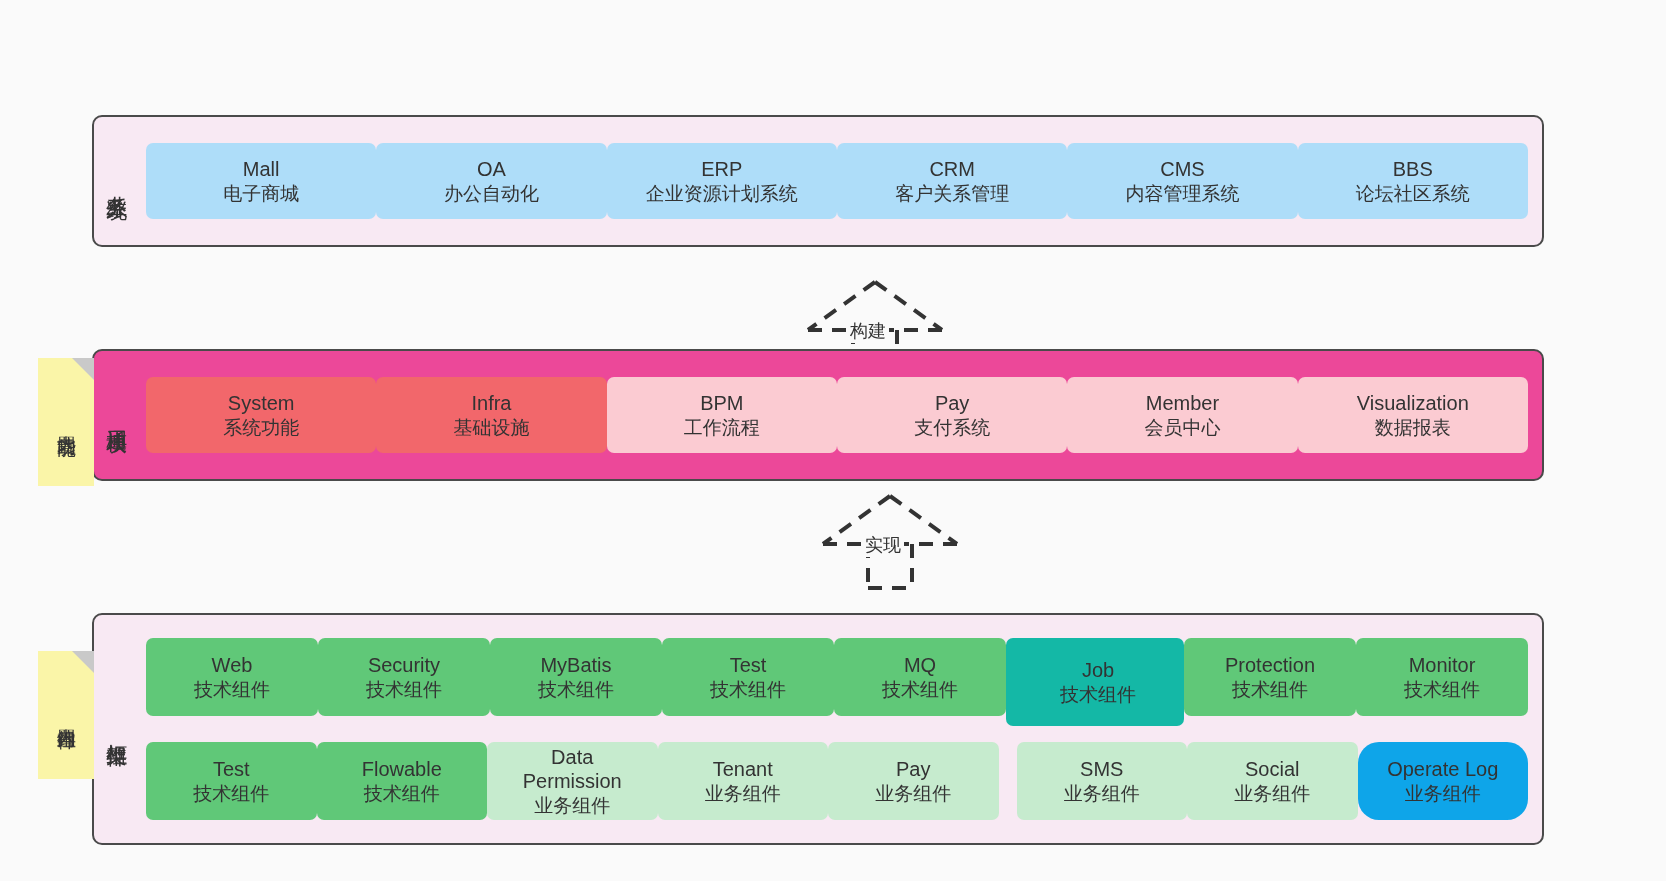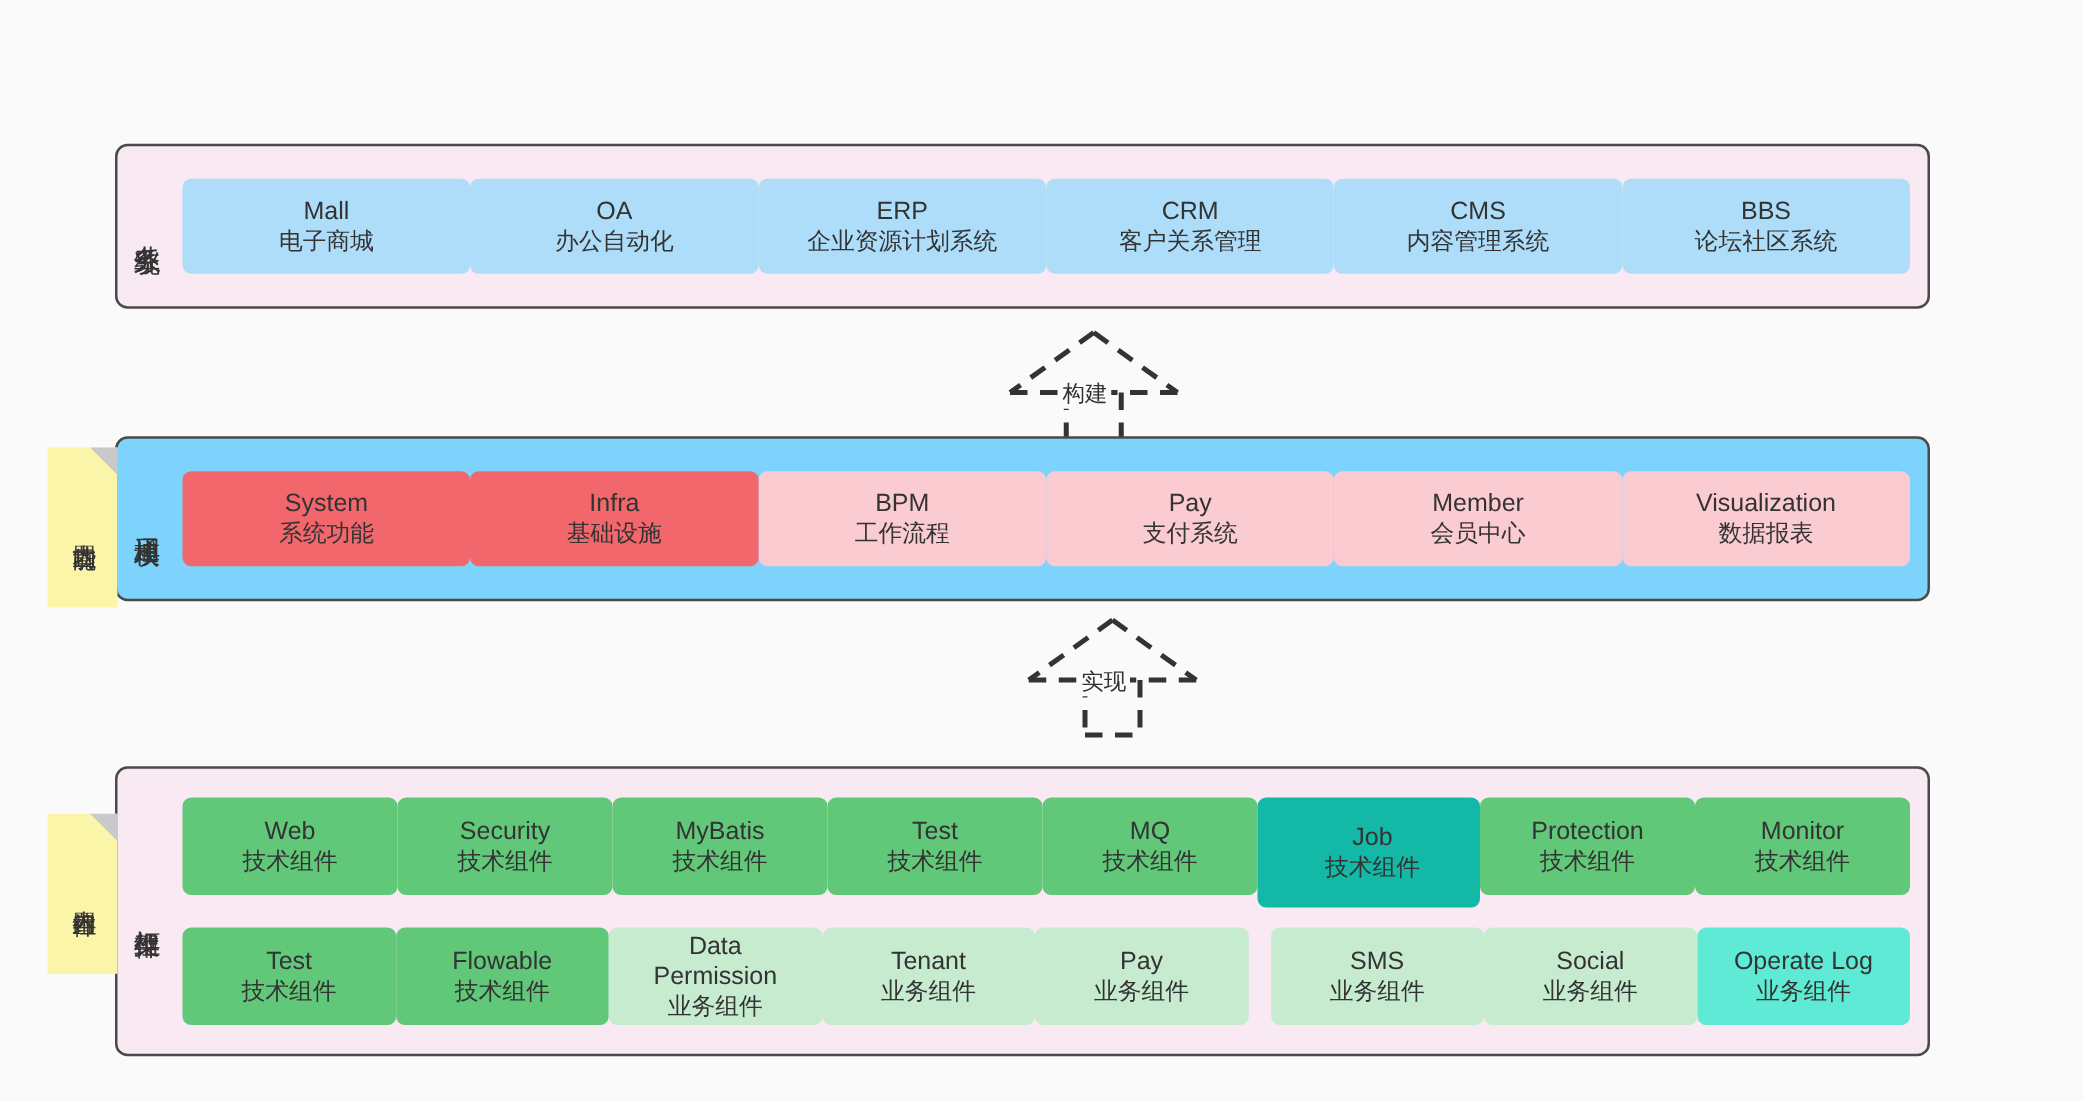--- a/index.html
+++ b/index.html
@@ -155,37 +155,37 @@
           <span class="cell-sub">内容管理系统</span>
         </div>
         <div class="cell" style="height: 76px; background: rgb(174, 221, 249);">
           <span class="cell-main">BBS</span>
           <span class="cell-sub">论坛社区系统</span>
         </div>
       </div>
     </div>
   </div>
 
-  <div class="connector" id="connector-build" style="left:800px; top:262px; width:150px; height:98px;">
+  <div class="connector" id="connector-build" style="left:800px; top:278px; width:150px; height:98px;">
     <svg width="150" height="98" viewBox="0 0 150 98">
       <path d="M75 4 L142 52" stroke="#333" stroke-width="4" fill="none" stroke-dasharray="14 10" stroke-linecap="butt"></path>
       <path d="M75 4 L8 52" stroke="#333" stroke-width="4" fill="none" stroke-dasharray="14 10" stroke-linecap="butt"></path>
       <path d="M8 52 L142 52" stroke="#333" stroke-width="4" fill="none" stroke-dasharray="14 10" stroke-linecap="butt"></path>
       <path d="M53 52 L53 96" stroke="#333" stroke-width="4" fill="none" stroke-dasharray="14 10"></path>
       <path d="M97 52 L97 96" stroke="#333" stroke-width="4" fill="none" stroke-dasharray="14 10"></path>
       <path d="M53 96 L97 96" stroke="#333" stroke-width="4" fill="none" stroke-dasharray="14 10"></path>
     </svg>
     <span class="connector-label" style="left: 47px; top: 41px; background: rgb(250, 250, 250);">构建</span>
   </div>
 
   <div class="sticky" id="sticky-common-modules" style="left: 38px; top: 358px; width: 56px; height: 128px; background: rgb(250, 245, 168);">
     <span class="fold" style="border-top-color: rgb(201, 201, 201);"></span>
     <span>内置功能</span>
   </div>
-  <div class="layer" id="layer-common-modules" style="left: 92px; top: 349px; width: 1452px; height: 132px; background: #7dd3fc; border-color: rgb(74, 74, 74);">
+  <div class="layer" id="layer-common-modules" style="left: 92px; top: 349px; width: 1452px; height: 132px; background: #ec4899; border-color: rgb(74, 74, 74);">
     <div class="layer-title">通用模块</div>
     <div class="layer-body">
       <div class="row">
         <div class="cell" style="height: 76px; background: rgb(242, 103, 107);">
           <span class="cell-main">System</span>
           <span class="cell-sub">系统功能</span>
         </div>
         <div class="cell" style="height: 76px; background: rgb(242, 103, 107);">
           <span class="cell-main">Infra</span>
           <span class="cell-sub">基础设施</span>
@@ -286,21 +286,21 @@
           <span class="cell-sub">业务组件</span>
         </div>
         <div class="cell" style="height: 78px; background: rgb(198, 235, 206); margin-left: 18px;">
           <span class="cell-main">SMS</span>
           <span class="cell-sub">业务组件</span>
         </div>
         <div class="cell" style="height: 78px; background: rgb(198, 235, 206);">
           <span class="cell-main">Social</span>
           <span class="cell-sub">业务组件</span>
         </div>
-        <div class="cell" style="height: 78px; background: #5eead4;">
+        <div class="cell" style="height: 78px; background: #0ea5e9; border-radius: 21px;">
           <span class="cell-main">Operate Log</span>
           <span class="cell-sub">业务组件</span>
         </div>
       </div>
     </div>
   </div>
 
 </div>
 
 </body></html>

